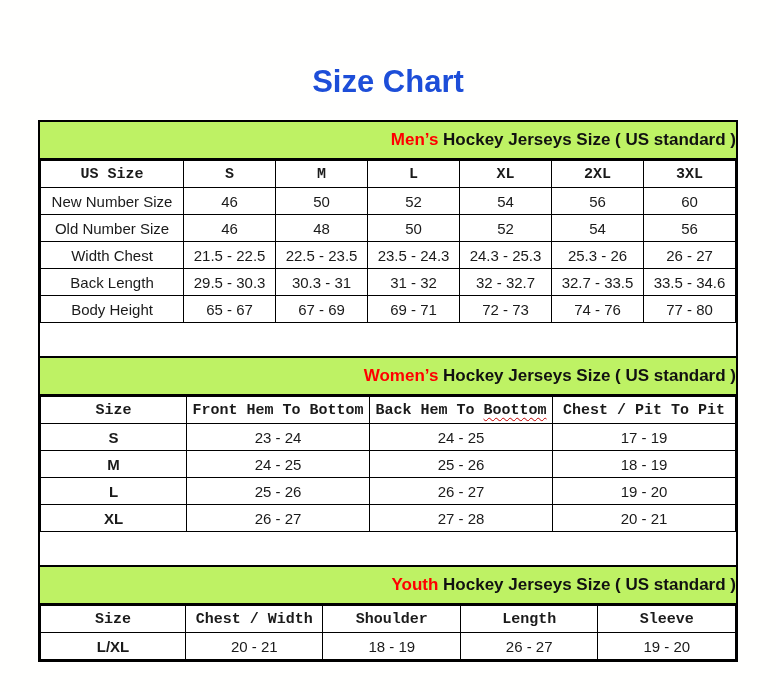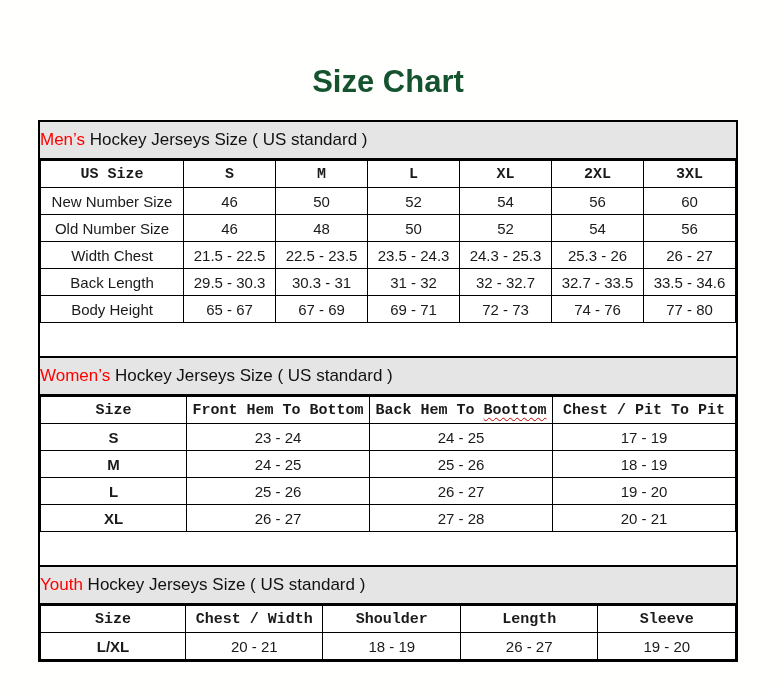--- a/index.html
+++ b/index.html
@@ -8,34 +8,34 @@
     background:#fffffe;
     font-family:"Liberation Sans", sans-serif;
     color:#1a1a1a;
     position:relative;
     overflow:hidden;
   }
   .page-title{
     position:absolute;top:64px;left:0;width:776px;
     text-align:center;
     font-size:31px;font-weight:700;
-    color:#14532d;
+    color:#1d4ed8;
     letter-spacing:0px;
   }
   .chart-wrap{
     position:absolute;left:38px;top:120px;width:700px;
     border:2px solid #000;
     box-sizing:border-box;
     background:#fff;
   }
   .band{
-    background:#e5e5e5;
+    background:#bef264;
     height:36px;
-    display:flex;align-items:center;justify-content:flex-start;
-    font-size:17px;font-weight:400;
+    display:flex;align-items:center;justify-content:flex-end;
+    font-size:17px;font-weight:700;
     border-bottom:2px solid #000;
     white-space:pre;
   }
   .band + table{width:100%;}
   .band.mid{border-top:2px solid #000;margin-top:33px;}
   .band .highlight{color:#ff0000;}
   .band .rest{color:#111;}
   table{
     width:100%;
     border-collapse:collapse;

